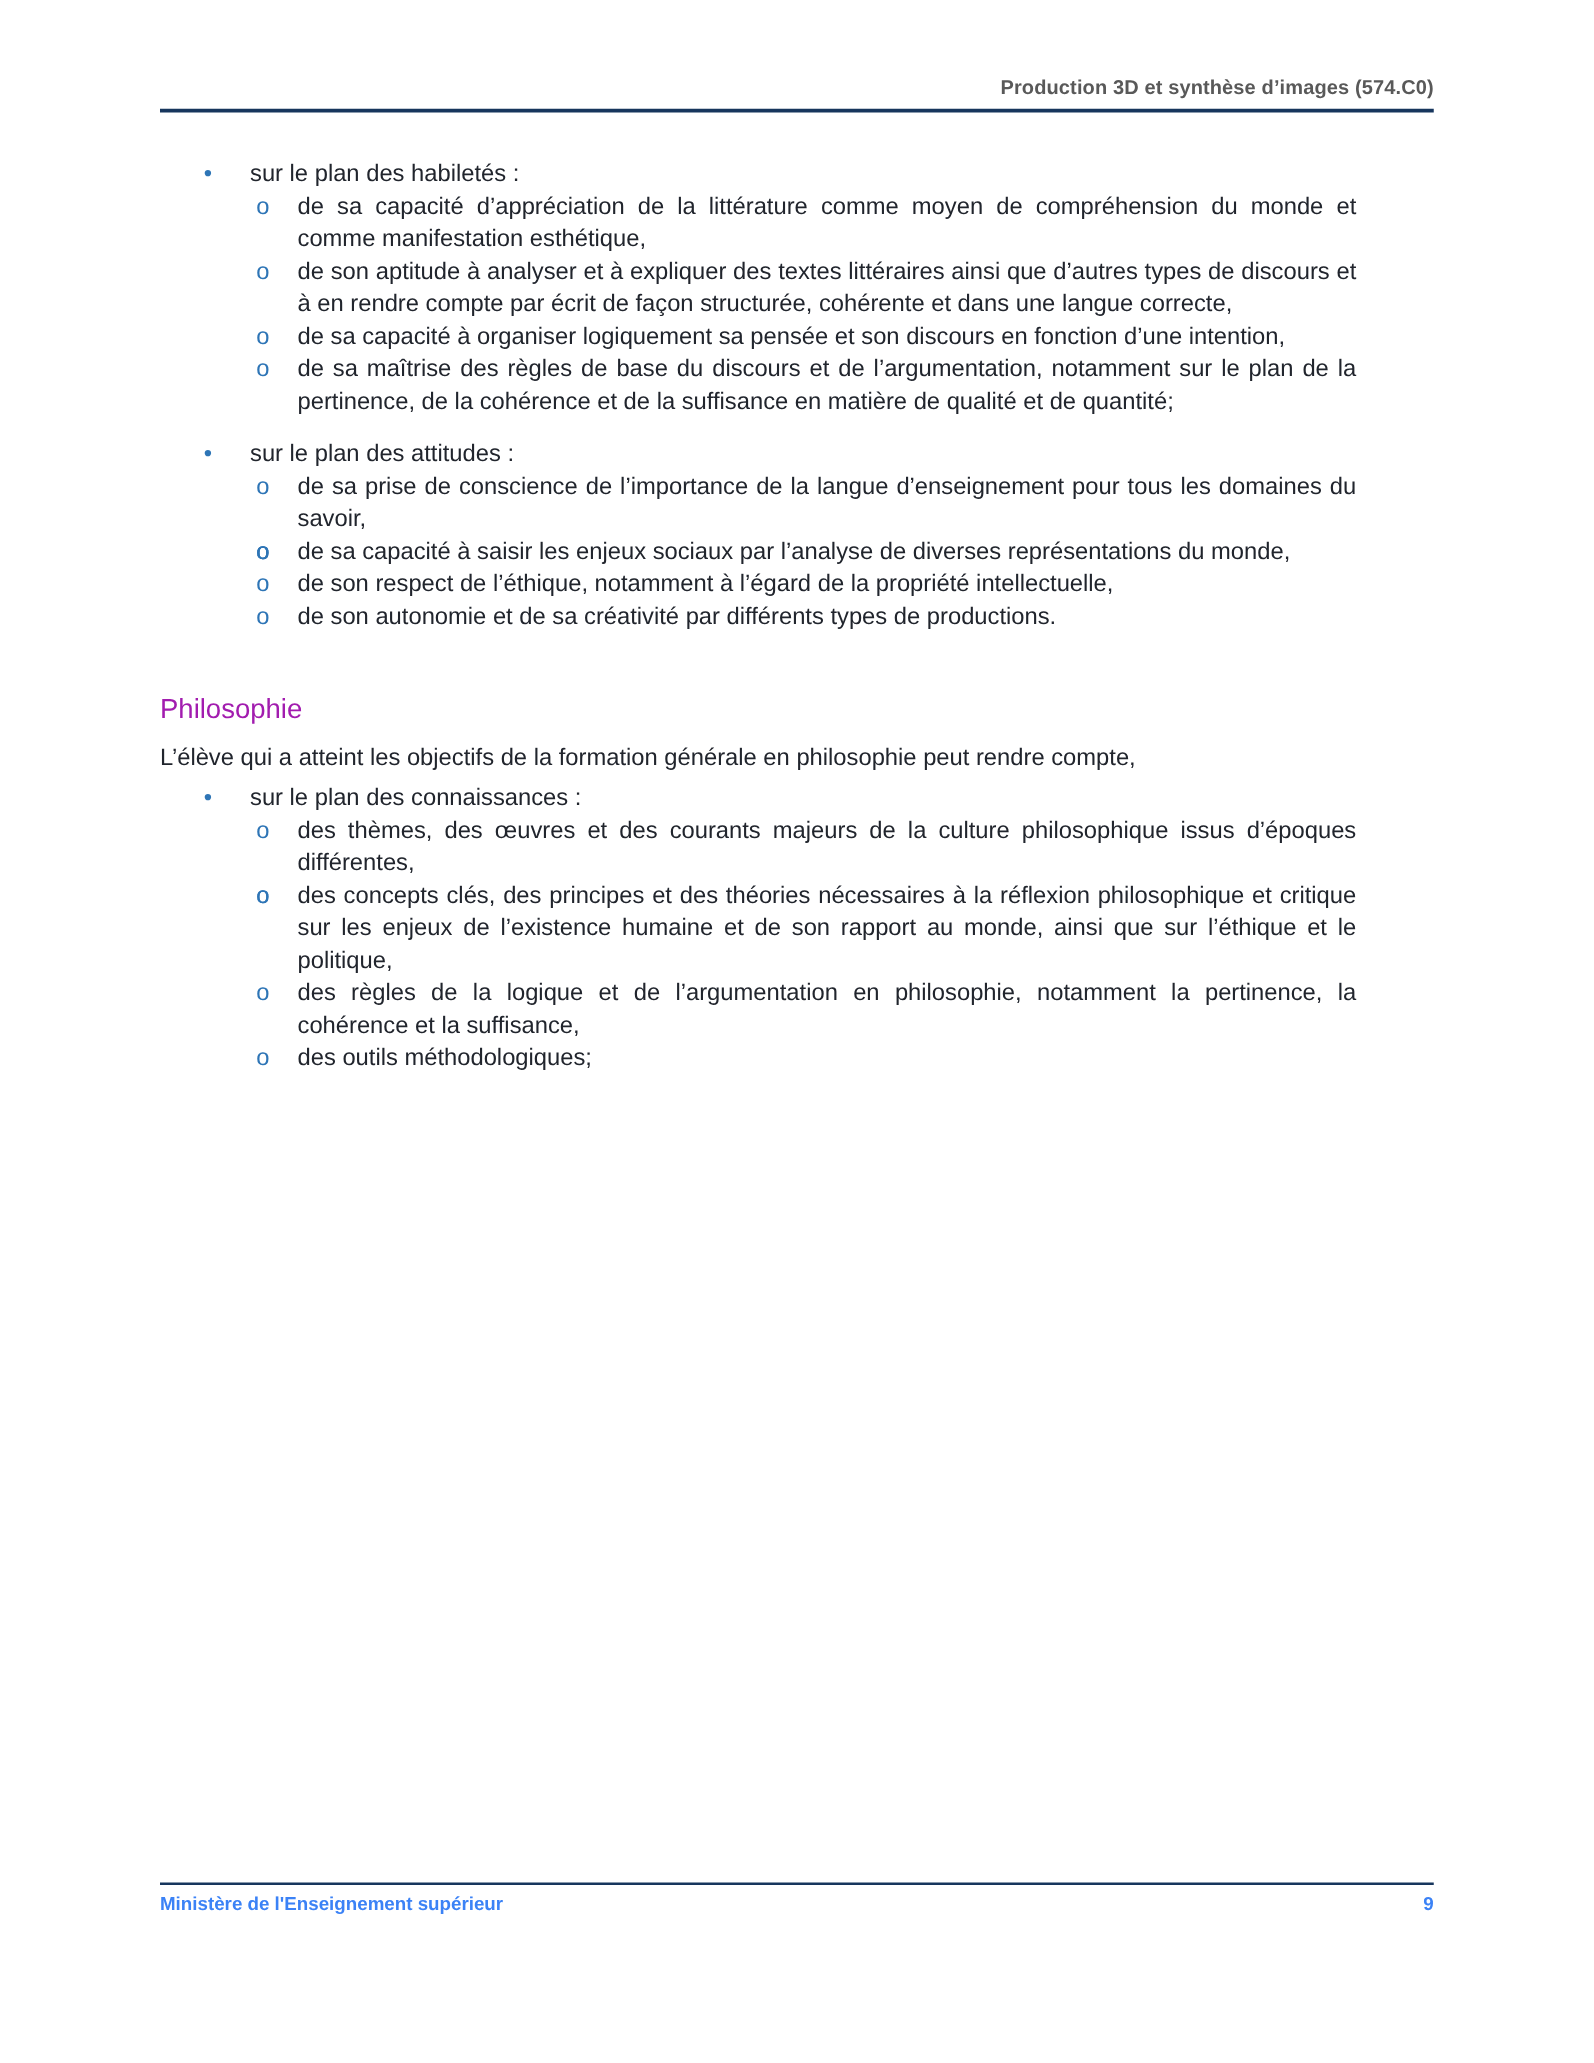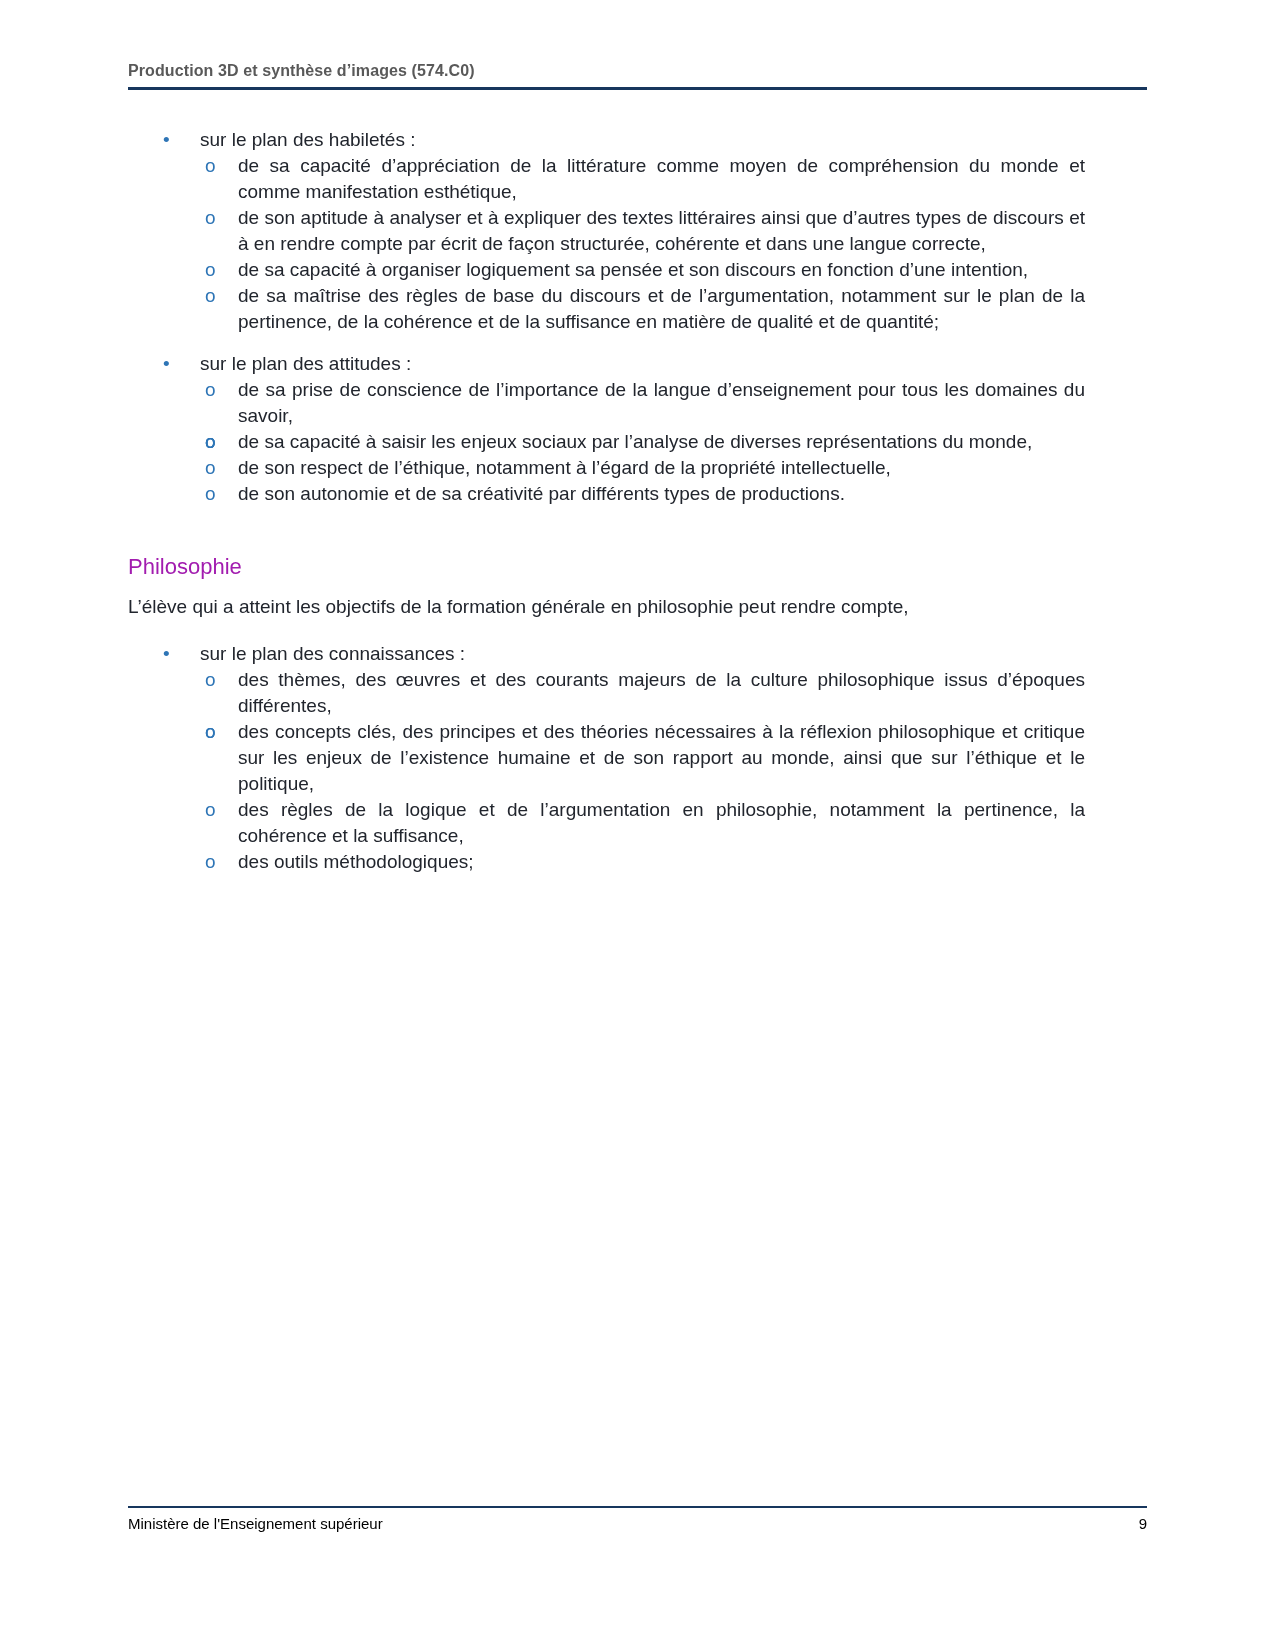--- a/index.html
+++ b/index.html
@@ -16,20 +16,21 @@
     color: #21252d;
     overflow: hidden;
   }
 
   
   .header {
     position: absolute;
     left: 128px;
     right: 128px;
     top: 62px;
+    text-align: right;
   }
   .header-title {
     font-size: 16px;
     font-weight: bold;
     color: #595959;
     letter-spacing: 0.1px;
   }
   .header-rule {
     margin-top: 7px;
     height: 3px;
@@ -72,39 +73,39 @@
   }
 
   .section-heading {
     margin-top: 46px;
     margin-bottom: 13px;
     font-size: 22px;
     line-height: 28px;
     color: #a21caf;
   }
   .paragraph {
-    margin-bottom: 21px;
+    margin-bottom: 6px;
   }
 
   
   .footer {
     position: absolute;
     left: 128px;
     right: 128px;
     top: 1506px;
     border-top: 2px solid #17365d;
     padding-top: 7px;
     display: flex;
     justify-content: space-between;
     align-items: baseline;
   }
   .footer-left, .footer-page {
     font-size: 15px;
-    font-weight: normal;
-    color: #000000;
+    font-weight: bold;
+    color: #3b82f6;
   }
 </style>
 </head>
 <body>
 
 <div class="page">
 
   <div class="header">
     <div class="header-title">Production 3D et synthèse d’images (574.C0)</div>
     <div class="header-rule"></div>

